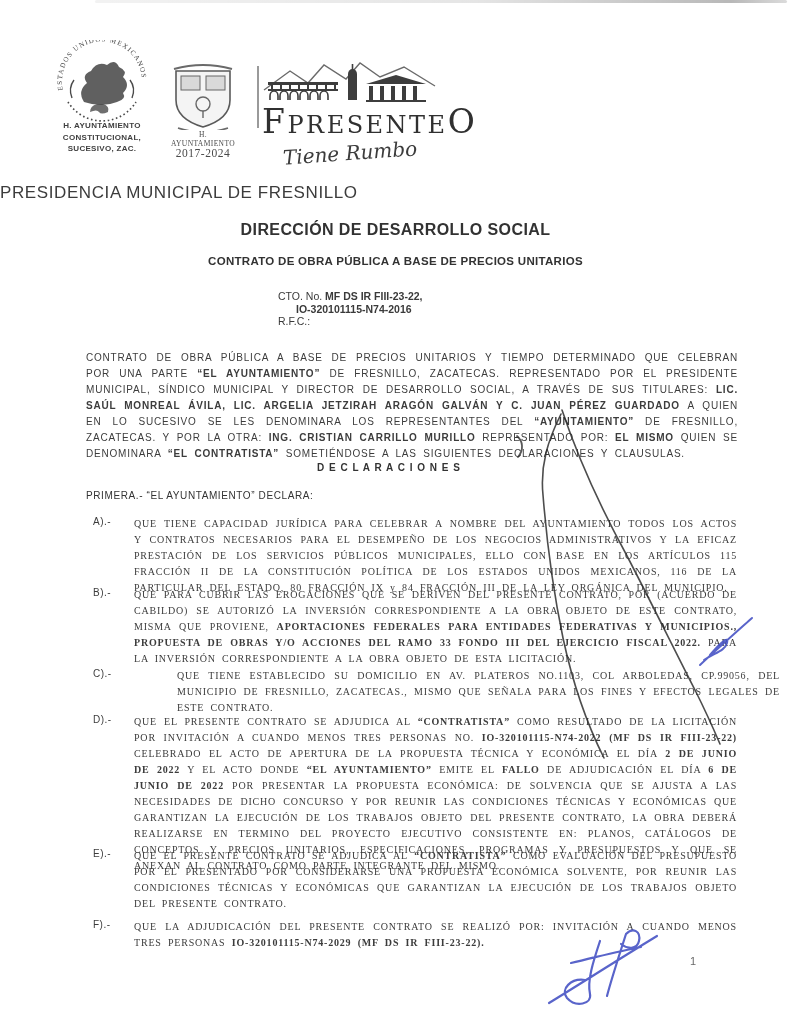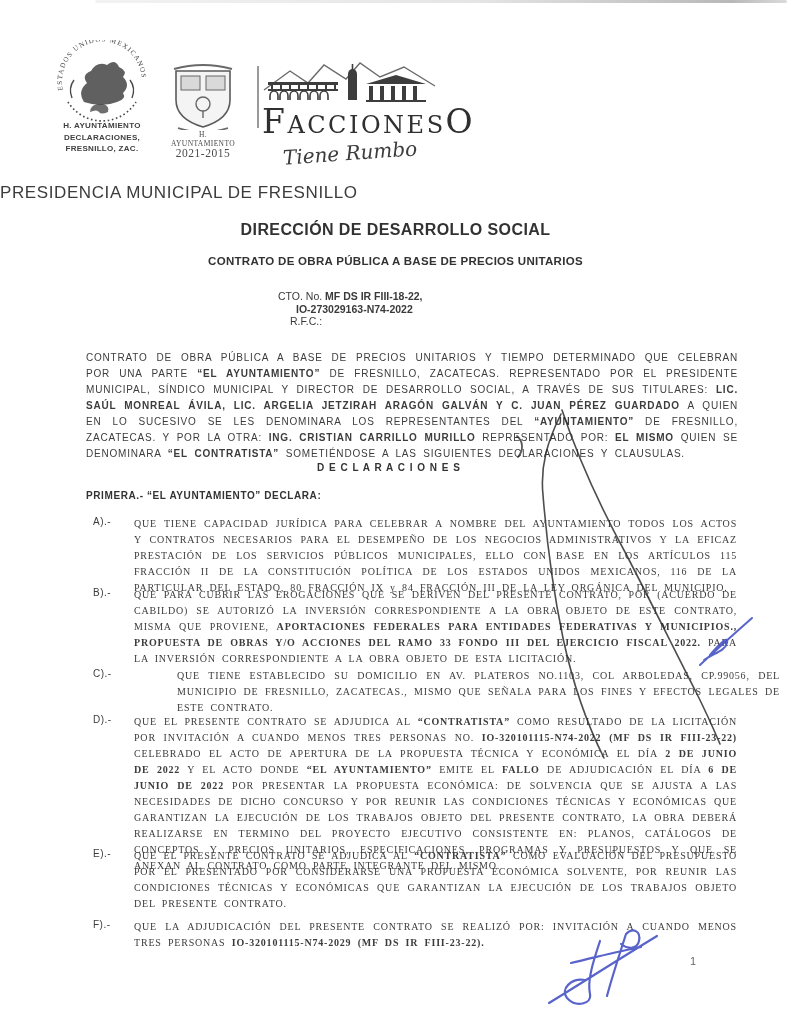--- a/index.html
+++ b/index.html
@@ -20,26 +20,26 @@
   .divider{position:absolute;left:257px;top:66px;width:2px;height:62px;background:#9a9a9a;}
   .wordmark{font-family:"DejaVu Serif","Liberation Serif",serif;font-size:24px;letter-spacing:2.5px;color:#303030;text-align:center;white-space:nowrap;}
   .wordmark .big{font-size:33px;}
   .tagline{font-family:"DejaVu Serif","Liberation Serif",serif;font-style:italic;font-size:20px;color:#3c3c3c;text-align:center;transform:rotate(-4deg);white-space:nowrap;}
   
   .t1{left:0;right:0;font-size:17px;letter-spacing:.6px;color:#3c3c3c;}
   .t2{left:0;right:0;text-align:center;font-size:16px;font-weight:bold;letter-spacing:.4px;color:#323232;}
   .t3{left:0;right:0;text-align:center;font-size:11.5px;font-weight:bold;letter-spacing:.3px;color:#323232;}
   .refblock{left:278px;top:290px;font-size:10.5px;line-height:12.5px;color:#3a3a3a;}
   .refblock .l2{margin-left:18px;font-weight:bold;}
-  .refblock .l3{margin-left:12px;}
+  .refblock .l3{margin-left:0;}
   
   .para{font-size:10px;line-height:16px;letter-spacing:.8px;word-spacing:3px;text-align:justify;color:#3c3c3c;}
   .intro{left:86px;top:350px;width:652px;}
   .decl-h{left:0;right:13px;top:462px;text-align:center;font-size:10px;font-weight:bold;letter-spacing:1px;color:#333;}
-  .primera{left:86px;top:490px;font-size:10px;font-weight:bold;letter-spacing:.6px;color:#333;text-align:center;}
+  .primera{left:86px;top:490px;font-size:10px;font-weight:normal;letter-spacing:.6px;color:#333;text-align:center;}
   .item-label{width:40px;font-size:10px;letter-spacing:.5px;color:#3c3c3c;}
   .item-text{width:603px;font-family:Liberation Serif, serif;}
   .b{font-weight:bold;}
   .pagenum{left:690px;top:955px;font-size:11px;color:#6a6a6a;}
   .pen{position:absolute;inset:0;pointer-events:none;}
   svg{display:block;}
 </style>
 </head>
 <body>
 
@@ -55,37 +55,37 @@
       <text font-size="7" font-family="Liberation Serif, serif" fill="#3f3f3f" letter-spacing="1.2">
         <textPath href="#arcTop" startOffset="4">ESTADOS UNIDOS MEXICANOS</textPath>
       </text>
       <path d="M16,62 A40,40 0 0 0 84,62" fill="none" stroke="#4a4a4a" stroke-width="1.6" stroke-dasharray="1.6,2.6"></path>
       <path d="M32,62 Q25,51 35,43 Q29,35 39,31 Q45,21 55,25 Q63,18 67,27 Q76,31 71,37 Q79,45 71,53 Q75,59 65,62 Q50,68 32,62 Z" fill="#4a4a4a" opacity=".88"></path>
       <path d="M45,64 q-7,2 -7,8 q7,-3 9,0 q2,3 9,0 q2,-6 -5,-8 z" fill="#4a4a4a" opacity=".8"></path>
       <path d="M20,58 Q16,48 22,40 M80,58 Q84,48 78,40" fill="none" stroke="#4a4a4a" stroke-width="1.4"></path>
     </svg>
     <div class="seal-caption" style="margin-top:-4px;">
       <div>H. AYUNTAMIENTO</div>
-      <div>DECLARACIONES,</div>
-      <div>FRESNILLO, ZAC.</div>
+      <div>CONSTITUCIONAL,</div>
+      <div>SUCESIVO, ZAC.</div>
     </div>
   </div>
 
   <div class="abs" style="left:167px;top:58px;width:72px;">
     <svg width="72" height="72" viewBox="0 0 72 72">
       <path d="M7,11 Q36,3 65,11" fill="none" stroke="#6a6a6a" stroke-width="2"></path>
       <path d="M9,13 H63 V42 Q63,61 36,69 Q9,61 9,42 Z" fill="#f4f4f4" stroke="#5a5a5a" stroke-width="1.6"></path>
       <rect x="14" y="18" width="19" height="14" fill="#d9d9d9" stroke="#666" stroke-width="1"></rect>
       <rect x="39" y="18" width="19" height="14" fill="#d9d9d9" stroke="#666" stroke-width="1"></rect>
       <circle cx="36" cy="46" r="7" fill="none" stroke="#666" stroke-width="1.4"></circle>
       <line x1="36" y1="53" x2="36" y2="60" stroke="#666" stroke-width="1.4"></line>
       <path d="M11,70 Q36,78 61,70" fill="none" stroke="#6a6a6a" stroke-width="1.6"></path>
     </svg>
     <div class="shield-caption1">H. AYUNTAMIENTO</div>
-    <div class="shield-caption2">2021-2015</div>
+    <div class="shield-caption2">2017-2024</div>
   </div>
 
   <div class="divider"></div>
 
   <div class="abs" style="left:262px;top:58px;width:176px;">
     <svg width="176" height="44" viewBox="0 0 176 44">
       <path d="M2,32 L28,13 L46,25 L62,7 L84,21 L98,5 L118,19 L142,9 L173,28" fill="none" stroke="#6a6a6a" stroke-width="1.4"></path>
       <rect x="6" y="24" width="70" height="3" fill="#3d3d3d"></rect>
       <rect x="6" y="31" width="70" height="2" fill="#3d3d3d"></rect>
       <g stroke="#3d3d3d" stroke-width="2">
@@ -105,31 +105,31 @@
       <path d="M104,26 L134,17 L164,26 Z" fill="#3d3d3d"></path>
       <g fill="#3d3d3d">
         <rect x="107" y="28" width="4" height="14"></rect>
           <rect x="118" y="28" width="4" height="14"></rect>
         <rect x="129" y="28" width="4" height="14"></rect>
           <rect x="140" y="28" width="4" height="14"></rect>
         <rect x="151" y="28" width="4" height="14"></rect>
           <rect x="104" y="42" width="60" height="2"></rect>
       </g>
     </svg>
-    <div class="wordmark"><span class="big">F</span><span>ACCIONES</span><span class="big">O</span></div>
+    <div class="wordmark"><span class="big">F</span><span>PRESENTE</span><span class="big">O</span></div>
     <div class="tagline">Tiene Rumbo</div>
   </div>
 
   <div class="abs t1" style="top:183px;">PRESIDENCIA MUNICIPAL DE FRESNILLO</div>
   <div class="abs t2" style="top:221px;">DIRECCIÓN DE DESARROLLO SOCIAL</div>
   <div class="abs t3" style="top:255px;">CONTRATO DE OBRA PÚBLICA A BASE DE PRECIOS UNITARIOS</div>
 
   <div class="abs refblock">
-    <div><span>CTO. No. </span><span class="b">MF DS IR FIII-18-22,</span></div>
-    <div class="l2">IO-273029163-N74-2022</div>
+    <div><span>CTO. No. </span><span class="b">MF DS IR FIII-23-22,</span></div>
+    <div class="l2">IO-320101115-N74-2016</div>
     <div class="l3">R.F.C.:</div>
   </div>
 
   <div class="abs para intro"><span>CONTRATO DE OBRA PÚBLICA A BASE DE PRECIOS UNITARIOS Y TIEMPO DETERMINADO QUE CELEBRAN POR UNA PARTE </span><span class="b">“EL AYUNTAMIENTO”</span><span> DE FRESNILLO, ZACATECAS. REPRESENTADO POR EL PRESIDENTE MUNICIPAL, SÍNDICO MUNICIPAL Y DIRECTOR DE DESARROLLO SOCIAL, A TRAVÉS DE SUS TITULARES: </span><span class="b">LIC. SAÚL MONREAL ÁVILA,  LIC. ARGELIA JETZIRAH ARAGÓN GALVÁN Y  C. JUAN PÉREZ GUARDADO</span><span> A QUIEN EN LO SUCESIVO SE LES DENOMINARA LOS REPRESENTANTES DEL </span><span class="b">“AYUNTAMIENTO”</span><span> DE FRESNILLO, ZACATECAS. Y POR LA OTRA: </span><span class="b">ING. CRISTIAN CARRILLO MURILLO</span><span>  REPRESENTADO POR:  </span><span class="b">EL MISMO</span><span>  QUIEN SE DENOMINARA </span><span class="b">“EL CONTRATISTA”</span><span> SOMETIÉNDOSE A LAS SIGUIENTES DECLARACIONES Y CLAUSULAS.</span></div>
 
   <div class="abs decl-h">D E C L A R A C I O N E S</div>
 
   <div class="abs primera">PRIMERA.- “EL AYUNTAMIENTO” DECLARA:</div>
 
   <div class="abs item-label" style="left:93px;top:516px;">A).-</div>

